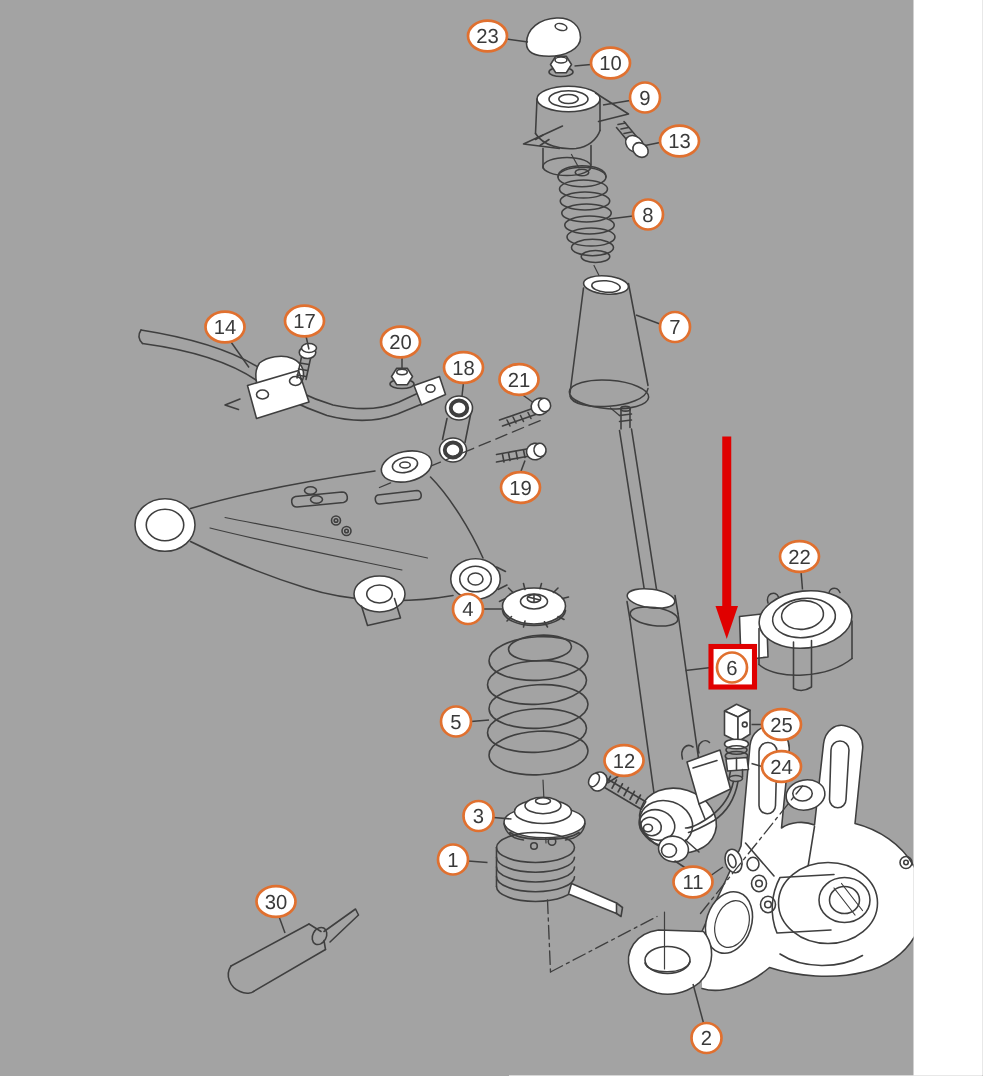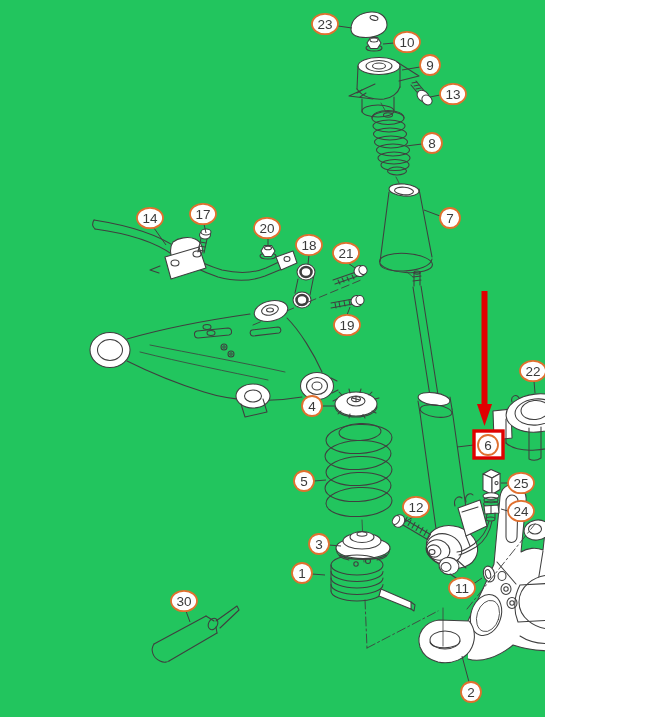--- a/index.html
+++ b/index.html
@@ -1,16 +1,16 @@
 <!DOCTYPE html>
 <html><head>
 <meta charset="utf-8">
 <style>
   html,body{margin:0;padding:0;background:#ffffff;}
-  .stage{position:relative;width:545px;height:717px;background:#22c55e;overflow:hidden;
+  .stage{position:relative;width:609px;height:717px;background:#a3a3a3;overflow:hidden;
          font-family:"Liberation Sans",sans-serif;}
   svg{display:block;}
   .art{stroke:#3f3f3f;stroke-width:1.05;fill:none;stroke-linecap:round;stroke-linejoin:round;}
   .art .w{fill:#ffffff;}
   .thick{stroke-width:2.6;}
   .thin{stroke-width:0.8;}
   .dash{stroke-dasharray:9 3 2 3;stroke-width:0.9;}
   .ldash{stroke-dasharray:8 4;stroke-width:0.9;}
   .leader{stroke:#3f3f3f;stroke-width:1;fill:none;}
   .bubble{fill:#ffffff;stroke:#e0702f;stroke-width:1.8;}

